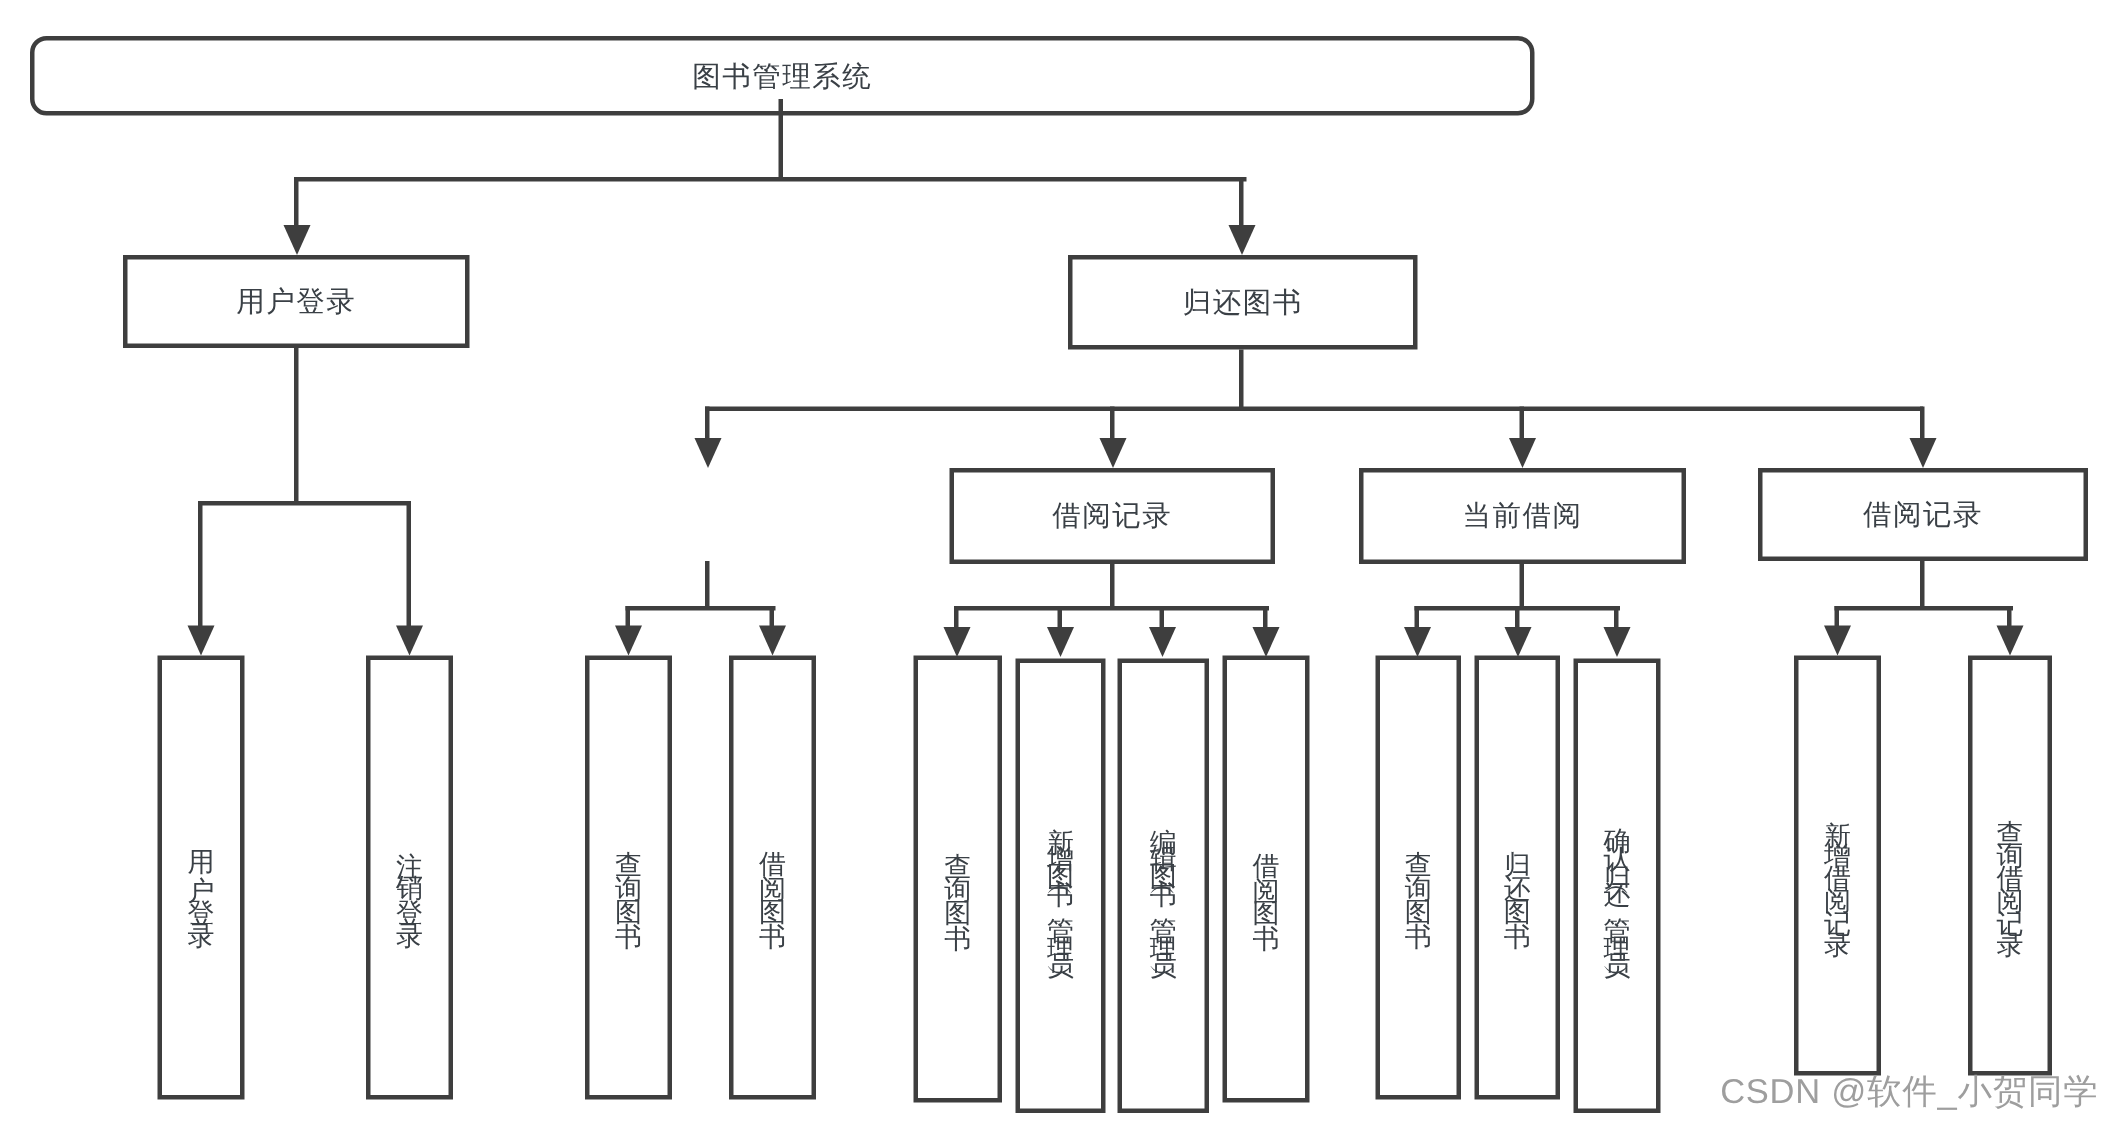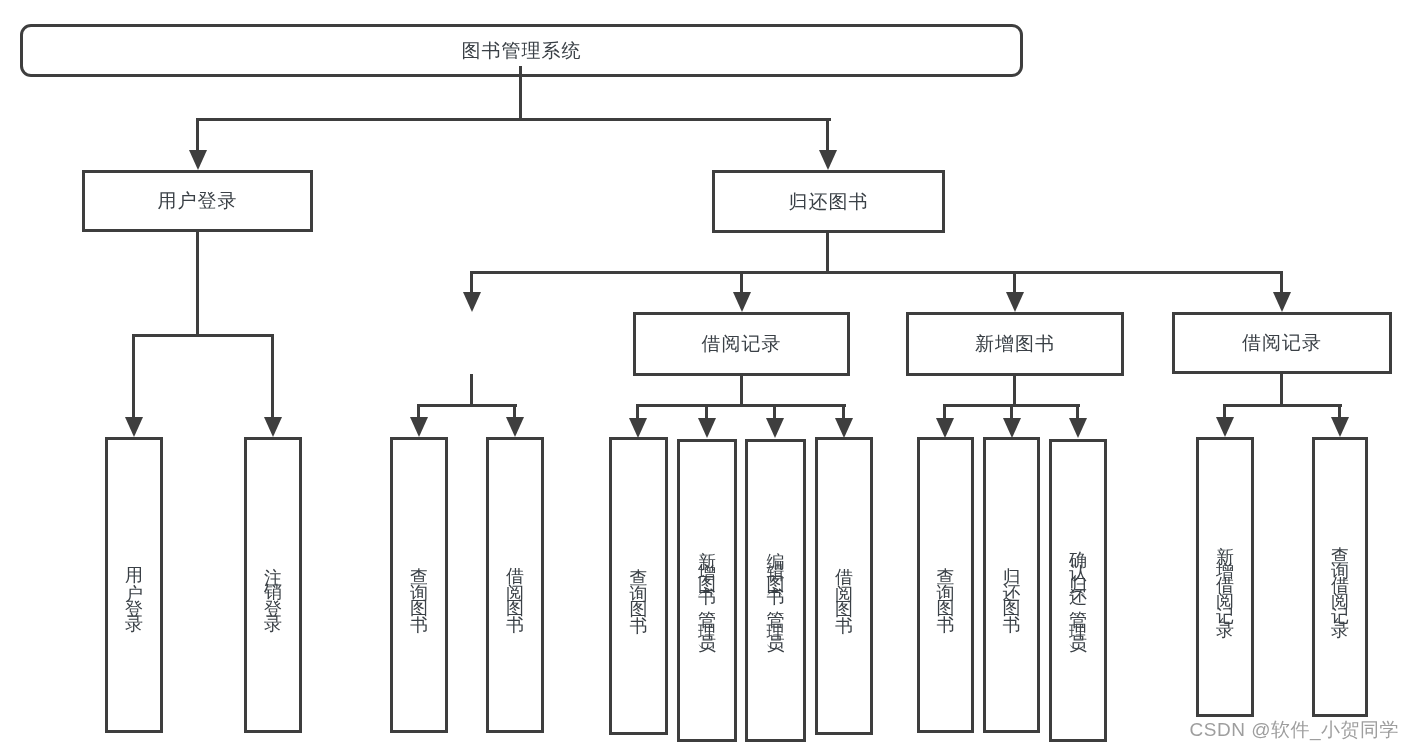--- a/index.html
+++ b/index.html
@@ -40,21 +40,21 @@
   .hline{height:3px;}
   .arrow{
     position:absolute;width:0;height:0;
     border-left:9px solid transparent;
     border-right:9px solid transparent;
     border-top:20px solid var(--line);
   }
   .watermark{
     position:absolute;
     right:6px;bottom:4px;
-    font-size:19px;
+    font-size:23px;
     color:var(--watermark);
     z-index:5;
     letter-spacing:0.5px;
     margin-top:43px;
   }
 </style>
 </head>
 <body>
 
 <div class="canvas">
@@ -67,21 +67,21 @@
     <span>用户登录</span>
   </div>
   <div class="node" style="left:712px;top:170px;width:233px;height:63px;">
     <span>归还图书</span>
   </div>
 
   <div class="node" style="left:633px;top:312px;width:217px;height:64px;">
     <span>借阅记录</span>
   </div>
   <div class="node" style="left:906px;top:312px;width:218px;height:64px;">
-    <span>新增图书</span>
+    <span>当前借阅</span>
   </div>
   <div class="node" style="left:1172px;top:312px;width:220px;height:62px;font-family:Liberation Mono, monospace;">
     <span>借阅记录</span>
   </div>
 
   <div class="node vnode" style="left:105px;top:437px;width:58px;height:296px;">
     <span style="letter-spacing:16px;">用户登录</span>
   </div>
   <div class="node vnode" style="left:244px;top:437px;width:58px;height:296px;">
     <span style="letter-spacing:16px;">注销登录</span>

